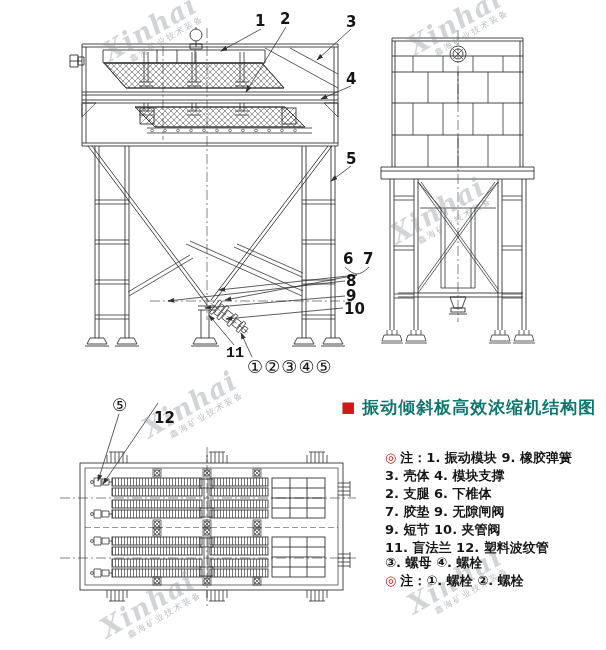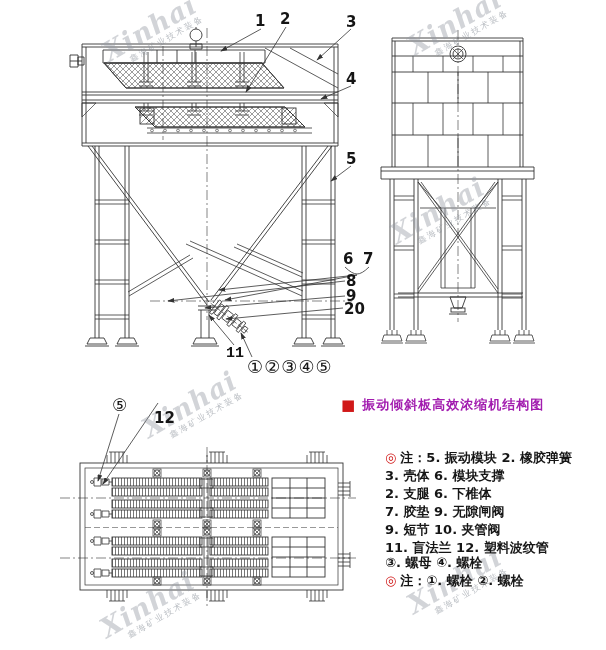--- a/index.html
+++ b/index.html
@@ -8,21 +8,21 @@
   svg{position:absolute;left:0;top:0;z-index:1;}
   .wm{position:absolute;z-index:2;transform:rotate(-30deg);pointer-events:none;white-space:nowrap;}
   .wm .big{display:block;font-family:"DejaVu Serif","Liberation Serif",serif;font-style:italic;
            font-weight:700;font-size:27px;color:rgba(148,153,163,0.42);letter-spacing:1px;line-height:1;}
   .wm .sub{display:block;margin:-1px 0 0 20px;font-size:8.5px;color:rgba(130,136,146,0.55);letter-spacing:2px;}
   .co{position:absolute;z-index:3;font-size:15px;font-weight:700;color:#151515;line-height:1;}
   .co.circ{font-size:18px;font-weight:400;letter-spacing:1px;font-style:italic;}
   .co.circ5{font-size:17px;font-weight:400;}
   .title{position:absolute;left:341px;top:396px;z-index:3;display:flex;align-items:center;}
   .title .sq{font-size:15px;color:#d01818;line-height:1;margin-right:7px;}
-  .title .tx{font-size:13px;font-weight:700;letter-spacing:1px;color:#a21caf;}
+  .title .tx{font-size:17px;font-weight:700;letter-spacing:1px;color:#0f766e;}
   .notes{position:absolute;left:385px;z-index:3;}
   .notes .ln{font-size:13px;font-weight:700;color:#161616;line-height:18px;white-space:nowrap;}
   .notes .mark{color:#d01818;font-weight:400;margin-right:4px;}
   #notes1{top:449px;}
   #notes2{top:554px;}
 </style>
 </head>
 <body>
 
 <div id="app">
@@ -338,34 +338,34 @@
 
   <div class="co" style="left:255px;top:14px;">1</div>
   <div class="co" style="left:280px;top:12px;">2</div>
   <div class="co" style="left:346px;top:15px;">3</div>
   <div class="co" style="left:346px;top:72px;">4</div>
   <div class="co" style="left:346px;top:152px;">5</div>
   <div class="co" style="left:343px;top:252px;">6</div>
   <div class="co" style="left:363px;top:252px;">7</div>
   <div class="co" style="left:346px;top:274px;">8</div>
   <div class="co" style="left:346px;top:289px;">9</div>
-  <div class="co" style="left:344px;top:302px;">20</div>
+  <div class="co" style="left:344px;top:302px;">10</div>
   <div class="co" style="left:226px;top:346px;font-family:Liberation Mono, monospace;">11</div>
   <div class="co circ" style="left:247px;top:358px;">①②③④⑤</div>
   <div class="co circ5" style="left:112px;top:397px;">⑤</div>
   <div class="co" style="left:154px;top:389px;margin-top:22px;">12</div>
 
   <div class="title">
     <span class="sq">■</span>
     <span class="tx">振动倾斜板高效浓缩机结构图</span>
   </div>
 
   <div class="notes" id="notes1">
-    <div class="ln"><span class="mark">◎</span><span>注：5. 振动模块  2. 橡胶弹簧</span></div>
-    <div class="ln">3. 壳体  6. 模块支撑</div>
+    <div class="ln"><span class="mark">◎</span><span>注：1. 振动模块  9. 橡胶弹簧</span></div>
+    <div class="ln">3. 壳体  4. 模块支撑</div>
     <div class="ln">2. 支腿  6. 下椎体</div>
     <div class="ln">7. 胶垫  9. 无隙闸阀</div>
     <div class="ln">9. 短节  10. 夹管阀</div>
     <div class="ln">11. 盲法兰  12. 塑料波纹管</div>
   </div>
 
   <div class="notes" id="notes2">
     <div class="ln">③. 螺母 ④. 螺栓</div>
     <div class="ln"><span class="mark">◎</span><span>注：①. 螺栓 ②. 螺栓</span></div>
   </div>

